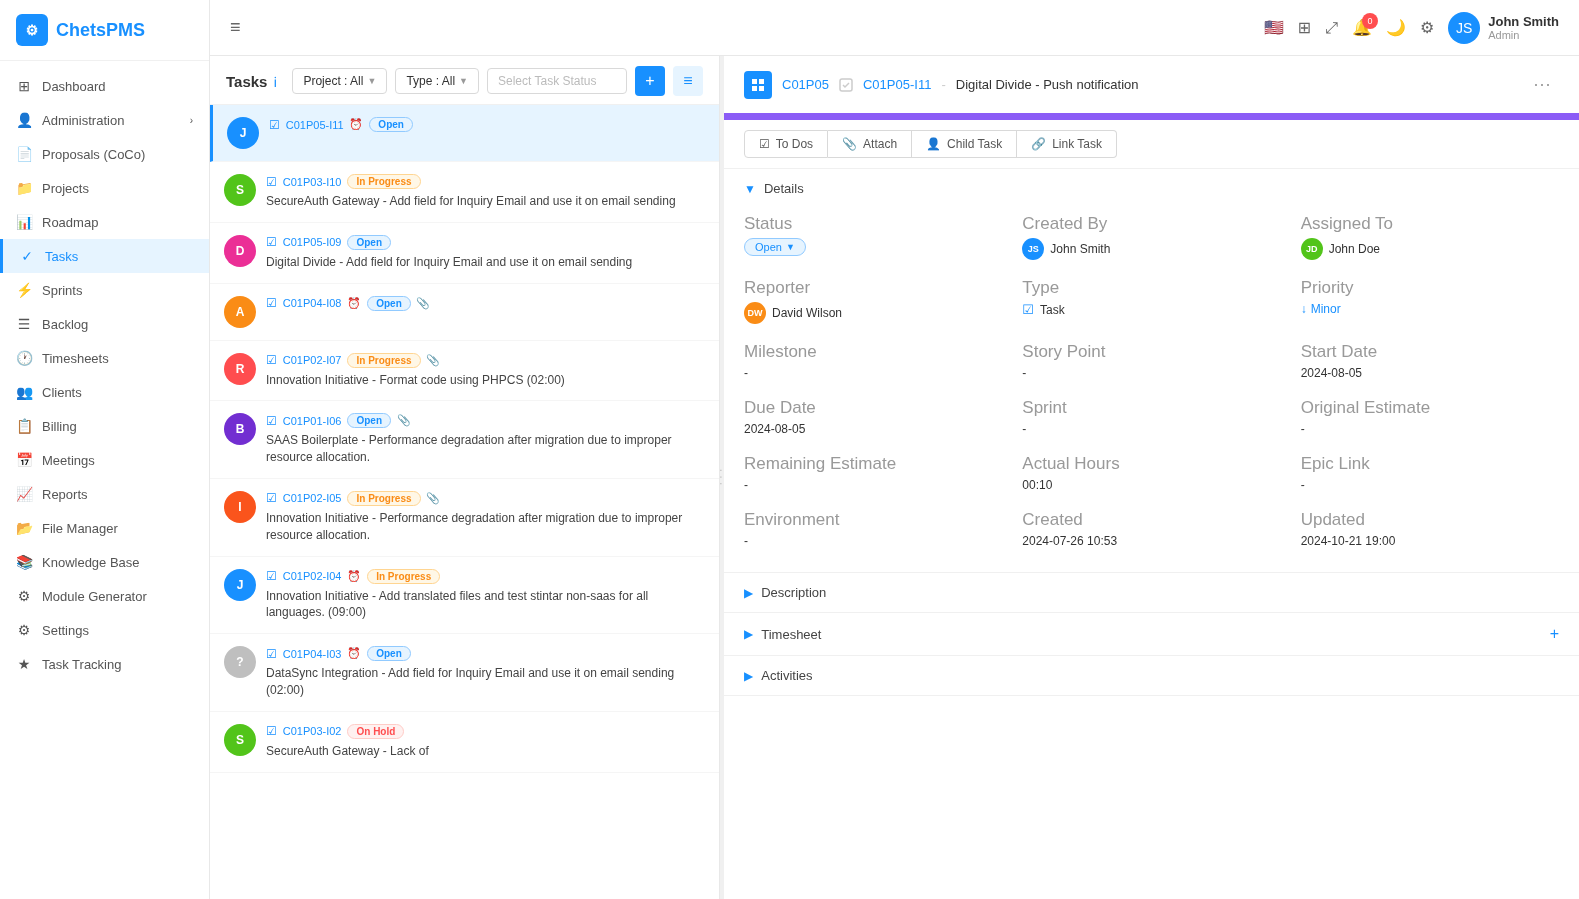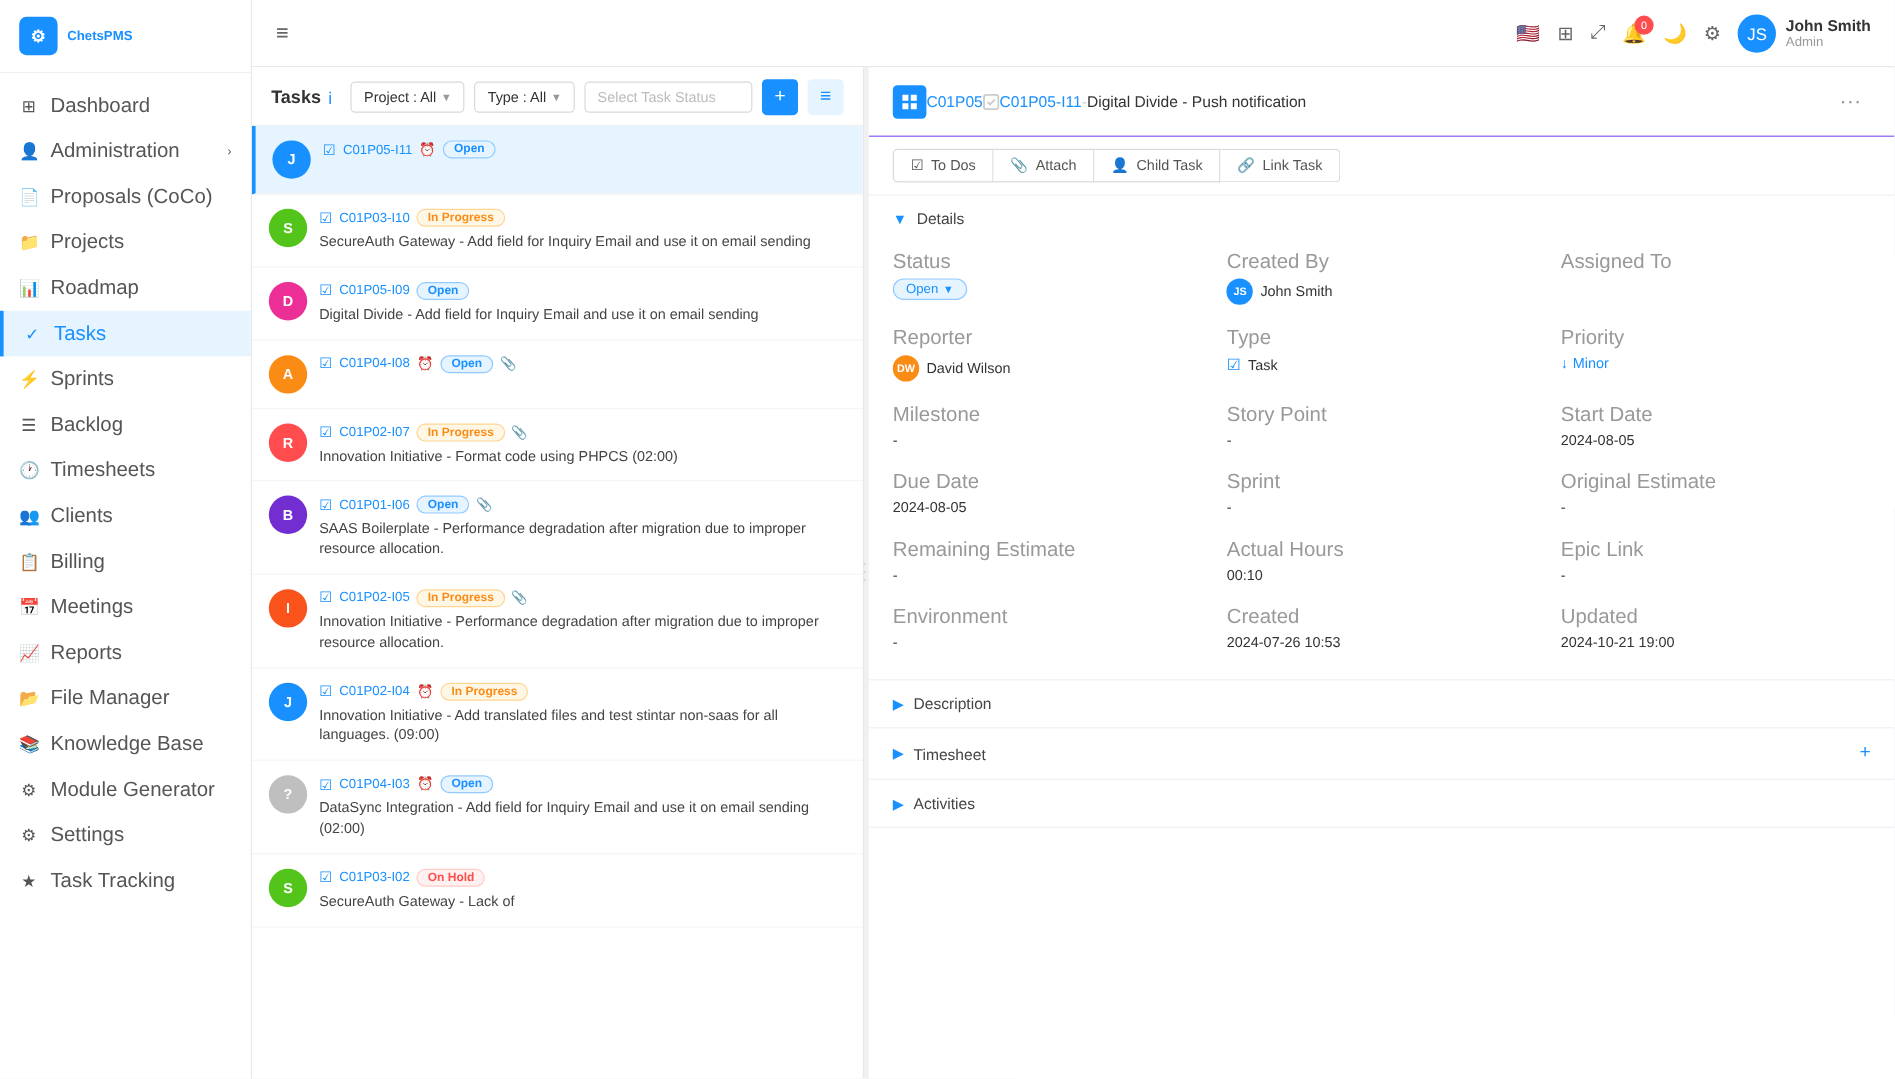--- a/index.html
+++ b/index.html
@@ -2,27 +2,27 @@
 <html><head>
   <meta charset="utf-8">
   <style>
     * { box-sizing: border-box; margin: 0; padding: 0; }
     body { font-family: -apple-system, BlinkMacSystemFont, 'Segoe UI', sans-serif; font-size: 13px; background: #f5f6fa; color: #333; display: flex; height: 100vh; overflow: hidden; }
 
     
     .sidebar { width: 210px; background: #fff; border-right: 1px solid #e8e8e8; display: flex; flex-direction: column; height: 100vh; overflow-y: auto; flex-shrink: 0; }
     .sidebar-logo { display: flex; align-items: center; gap: 8px; padding: 14px 16px; border-bottom: 1px solid #f0f0f0; }
     .sidebar-logo-icon { width: 32px; height: 32px; background: #1890ff; border-radius: 6px; display: flex; align-items: center; justify-content: center; color: white; font-size: 14px; font-weight: bold; }
-    .sidebar-logo-text { font-size: 11px; font-weight: 700; color: #1890ff; }
+    .sidebar-logo-text { font-size: 18px; font-weight: 700; color: #1890ff; }
     .sidebar-nav { flex: 1; padding: 8px 0; }
     .nav-item { display: flex; align-items: center; gap: 10px; padding: 9px 16px; cursor: pointer; color: #555; font-size: 13px; position: relative; }
     .nav-item.active { color: #1890ff; background: #e6f4ff; border-left: 3px solid #1890ff; }
     .nav-item .nav-icon { width: 16px; text-align: center; font-size: 14px; }
     .nav-item .nav-arrow { margin-left: auto; font-size: 10px; }
-    .nav-item .nav-label { font-size: 17px; }
+    .nav-item .nav-label { font-size: 13px; }
 
     
     .main-content { flex: 1; display: flex; flex-direction: column; overflow: hidden; }
     .topbar { background: #fff; border-bottom: 1px solid #e8e8e8; display: flex; align-items: center; padding: 0 20px; height: 56px; gap: 12px; }
     .topbar-hamburger { font-size: 18px; color: #666; cursor: pointer; }
     .topbar-right { margin-left: auto; display: flex; align-items: center; gap: 14px; }
     .topbar-icon { font-size: 16px; color: #666; cursor: pointer; position: relative; }
     .topbar-badge { position: absolute; top: -5px; right: -6px; background: #ff4d4f; color: white; border-radius: 50%; width: 16px; height: 16px; font-size: 9px; display: flex; align-items: center; justify-content: center; }
     .topbar-avatar { display: flex; align-items: center; gap: 8px; cursor: pointer; }
     .topbar-avatar-img { width: 32px; height: 32px; border-radius: 50%; background: #ccc; overflow: hidden; display: flex; align-items: center; justify-content: center; font-size: 14px; color: white; background: #1890ff; }
@@ -53,21 +53,21 @@
     .task-clock { color: #ff9800; font-size: 11px; }
     .task-clip { color: #999; font-size: 11px; }
     .status-badge { padding: 1px 8px; border-radius: 10px; font-size: 10px; font-weight: 600; }
     .status-open { background: #e6f4ff; color: #1890ff; border: 1px solid #91caff; }
     .status-inprogress { background: #fff7e6; color: #fa8c16; border: 1px solid #ffd591; }
     .status-onhold { background: #fff1f0; color: #ff4d4f; border: 1px solid #ffccc7; }
     .task-title { font-size: 12px; color: #444; line-height: 1.4; }
 
     
     .detail-panel { flex: 1; background: #fff; display: flex; flex-direction: column; overflow: hidden; }
-    .detail-header { display: flex; align-items: center; gap: 0; padding: 14px 20px; border-bottom: 1px solid #8b5cf6; }
+    .detail-header { display: flex; align-items: center; gap: 10px; padding: 14px 20px; border-bottom: 7px solid #8b5cf6; }
     .detail-logo-icon { width: 28px; height: 28px; background: #1890ff; border-radius: 4px; display: flex; align-items: center; justify-content: center; color: white; font-size: 13px; }
     .detail-project { color: #1890ff; font-size: 13px; font-weight: 500; }
     .detail-task-id { color: #1890ff; font-size: 13px; }
     .detail-task-title { font-size: 13px; color: #333; font-weight: 500; }
     .detail-more { margin-left: auto; cursor: pointer; color: #999; font-size: 18px; padding: 4px 8px; }
 
     
     .action-tabs { display: flex; gap: 0; padding: 10px 20px; border-bottom: 1px solid #f0f0f0; }
     .action-tab { display: flex; align-items: center; gap: 6px; padding: 6px 14px; border: 1px solid #d9d9d9; font-size: 12px; cursor: pointer; color: #555; background: #fff; }
     .action-tab:first-child { border-radius: 4px 0 0 4px; }
@@ -442,20 +442,24 @@
               <div class="detail-field">
                 <div class="field-label">Created By</div>
                 <div class="field-value">
                   <div class="user-avatar-sm" style="background:#1890ff;">JS</div>
                   <span>John Smith</span>
                 </div>
               </div>
 
               <div class="detail-field">
                 <div class="field-label">Assigned To</div>
+                <div class="field-value">
+                  <div class="user-avatar-sm" style="background:#52c41a;">JD</div>
+                  <span>John Doe</span>
+                </div>
               </div>
 
               <div class="detail-field">
                 <div class="field-label">Reporter</div>
                 <div class="field-value">
                   <div class="user-avatar-sm" style="background:#fa8c16;">DW</div>
                   <span>David Wilson</span>
                 </div>
               </div>
 

